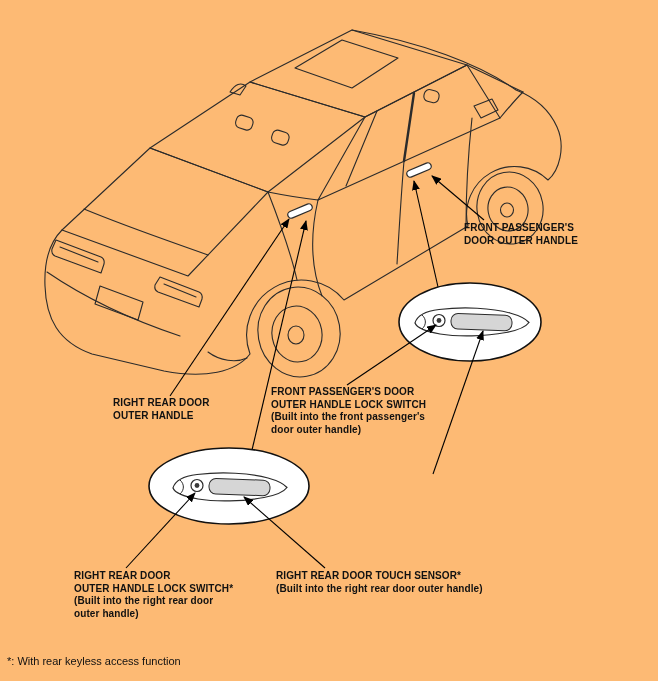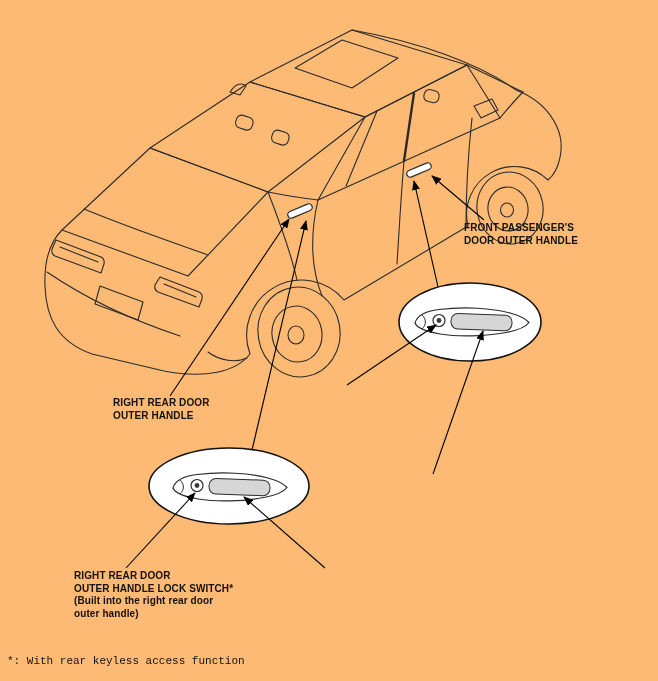--- a/index.html
+++ b/index.html
@@ -14,21 +14,20 @@
     line-height:1.25;
     color:#111;
     white-space:pre-line;
     letter-spacing:0.1px;
   }
   .footnote {
     position:absolute;
     font-size:11px;
     color:#111;
     white-space:pre;
-    font-family:Liberation Mono, monospace;
   }
 </style>
 </head>
 <body>
 
 <div class="page">
 
   <svg class="art" width="658" height="681" viewBox="0 0 658 681">
     <defs>
       <marker id="arw" markerWidth="10" markerHeight="8" refX="9" refY="4" orient="auto" markerUnits="userSpaceOnUse">
@@ -112,22 +111,28 @@
       <line x1="325" y1="568" x2="244" y2="497" marker-end="url(#arw)"></line>
     </g>
   </svg>
 
   <div class="lbl" style="left:464px; top:222px">FRONT PASSENGER'S
 DOOR OUTER HANDLE</div>
 
   <div class="lbl" style="left:113px; top:397px">RIGHT REAR DOOR
 OUTER HANDLE</div>
 
+  <div class="lbl" style="left:271px; top:386px">FRONT PASSENGER'S DOOR
+OUTER HANDLE LOCK SWITCH
+(Built into the front passenger's
+door outer handle)</div>
 
 
   <div class="lbl" style="left:74px; top:570px">RIGHT REAR DOOR
 OUTER HANDLE LOCK SWITCH*
 (Built into the right rear door
 outer handle)</div>
 
+  <div class="lbl" style="left:276px; top:570px">RIGHT REAR DOOR TOUCH SENSOR*
+(Built into the right rear door outer handle)</div>
 
   <div class="footnote" style="left:7px; top:655px">*: With rear keyless access function</div>
 </div>
 
 </body></html>

